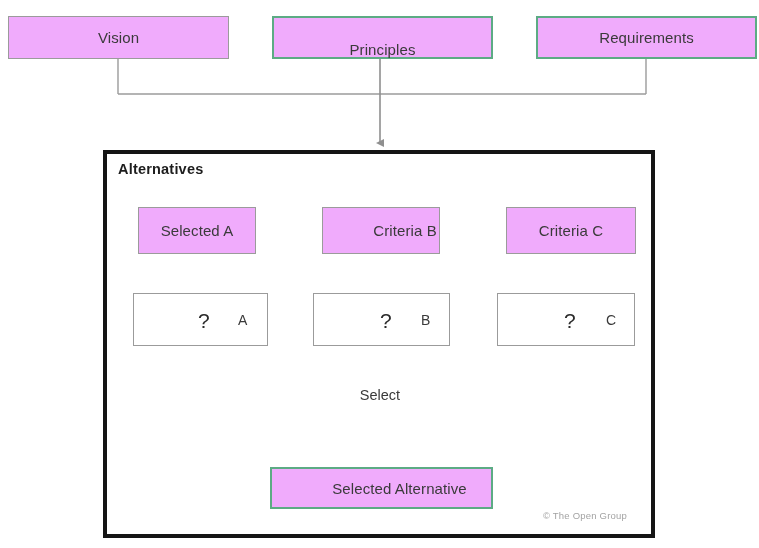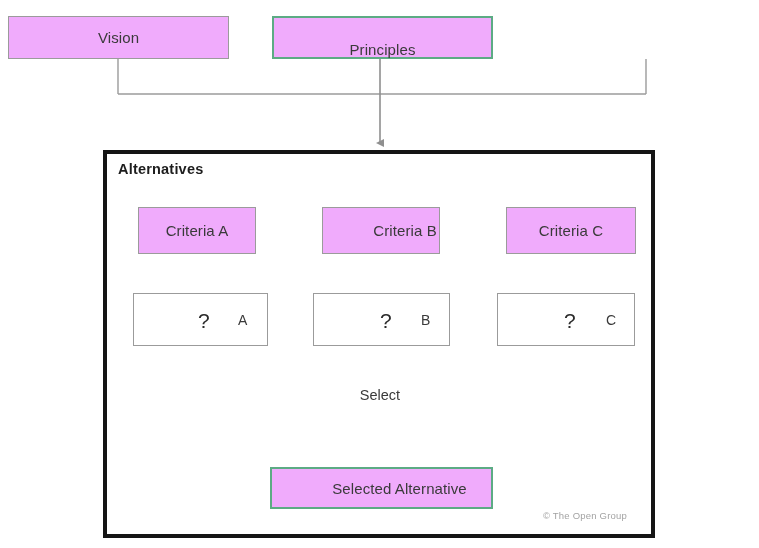--- a/index.html
+++ b/index.html
@@ -188,26 +188,29 @@
   </svg>
 
   <div class="node gray" id="node-vision">
     <span>Vision</span>
   </div>
 
   <div class="node green" id="node-principles">
     <span>Principles</span>
   </div>
 
+  <div class="node green" id="node-requirements">
+    <span>Requirements</span>
+  </div>
 
   <div id="alternatives-box"></div>
   <div id="alternatives-title">Alternatives</div>
 
   <div class="node gray" id="node-criteria-a">
-    <span>Criteria A</span>
+    <span>Selected A</span>
   </div>
   <div class="node gray" id="node-criteria-b">
     <span>Criteria B</span>
   </div>
   <div class="node gray" id="node-criteria-c">
     <span>Criteria C</span>
   </div>
 
   <div class="qnode" id="node-q-a">
     <span class="qmark">?</span>

